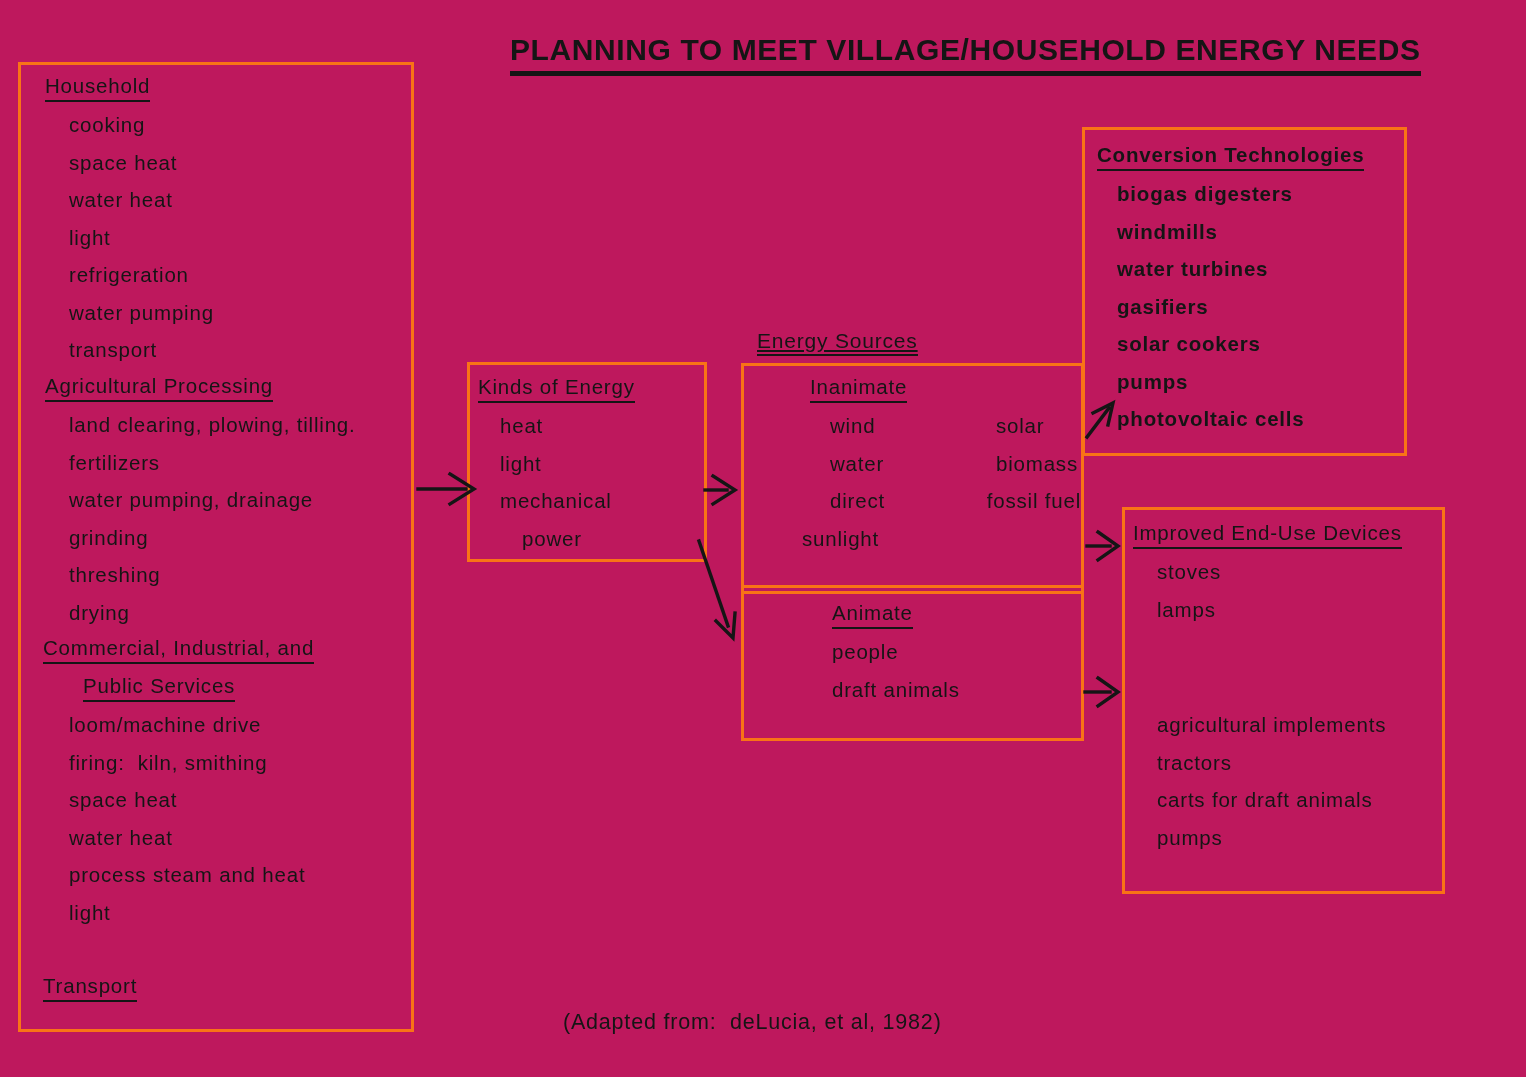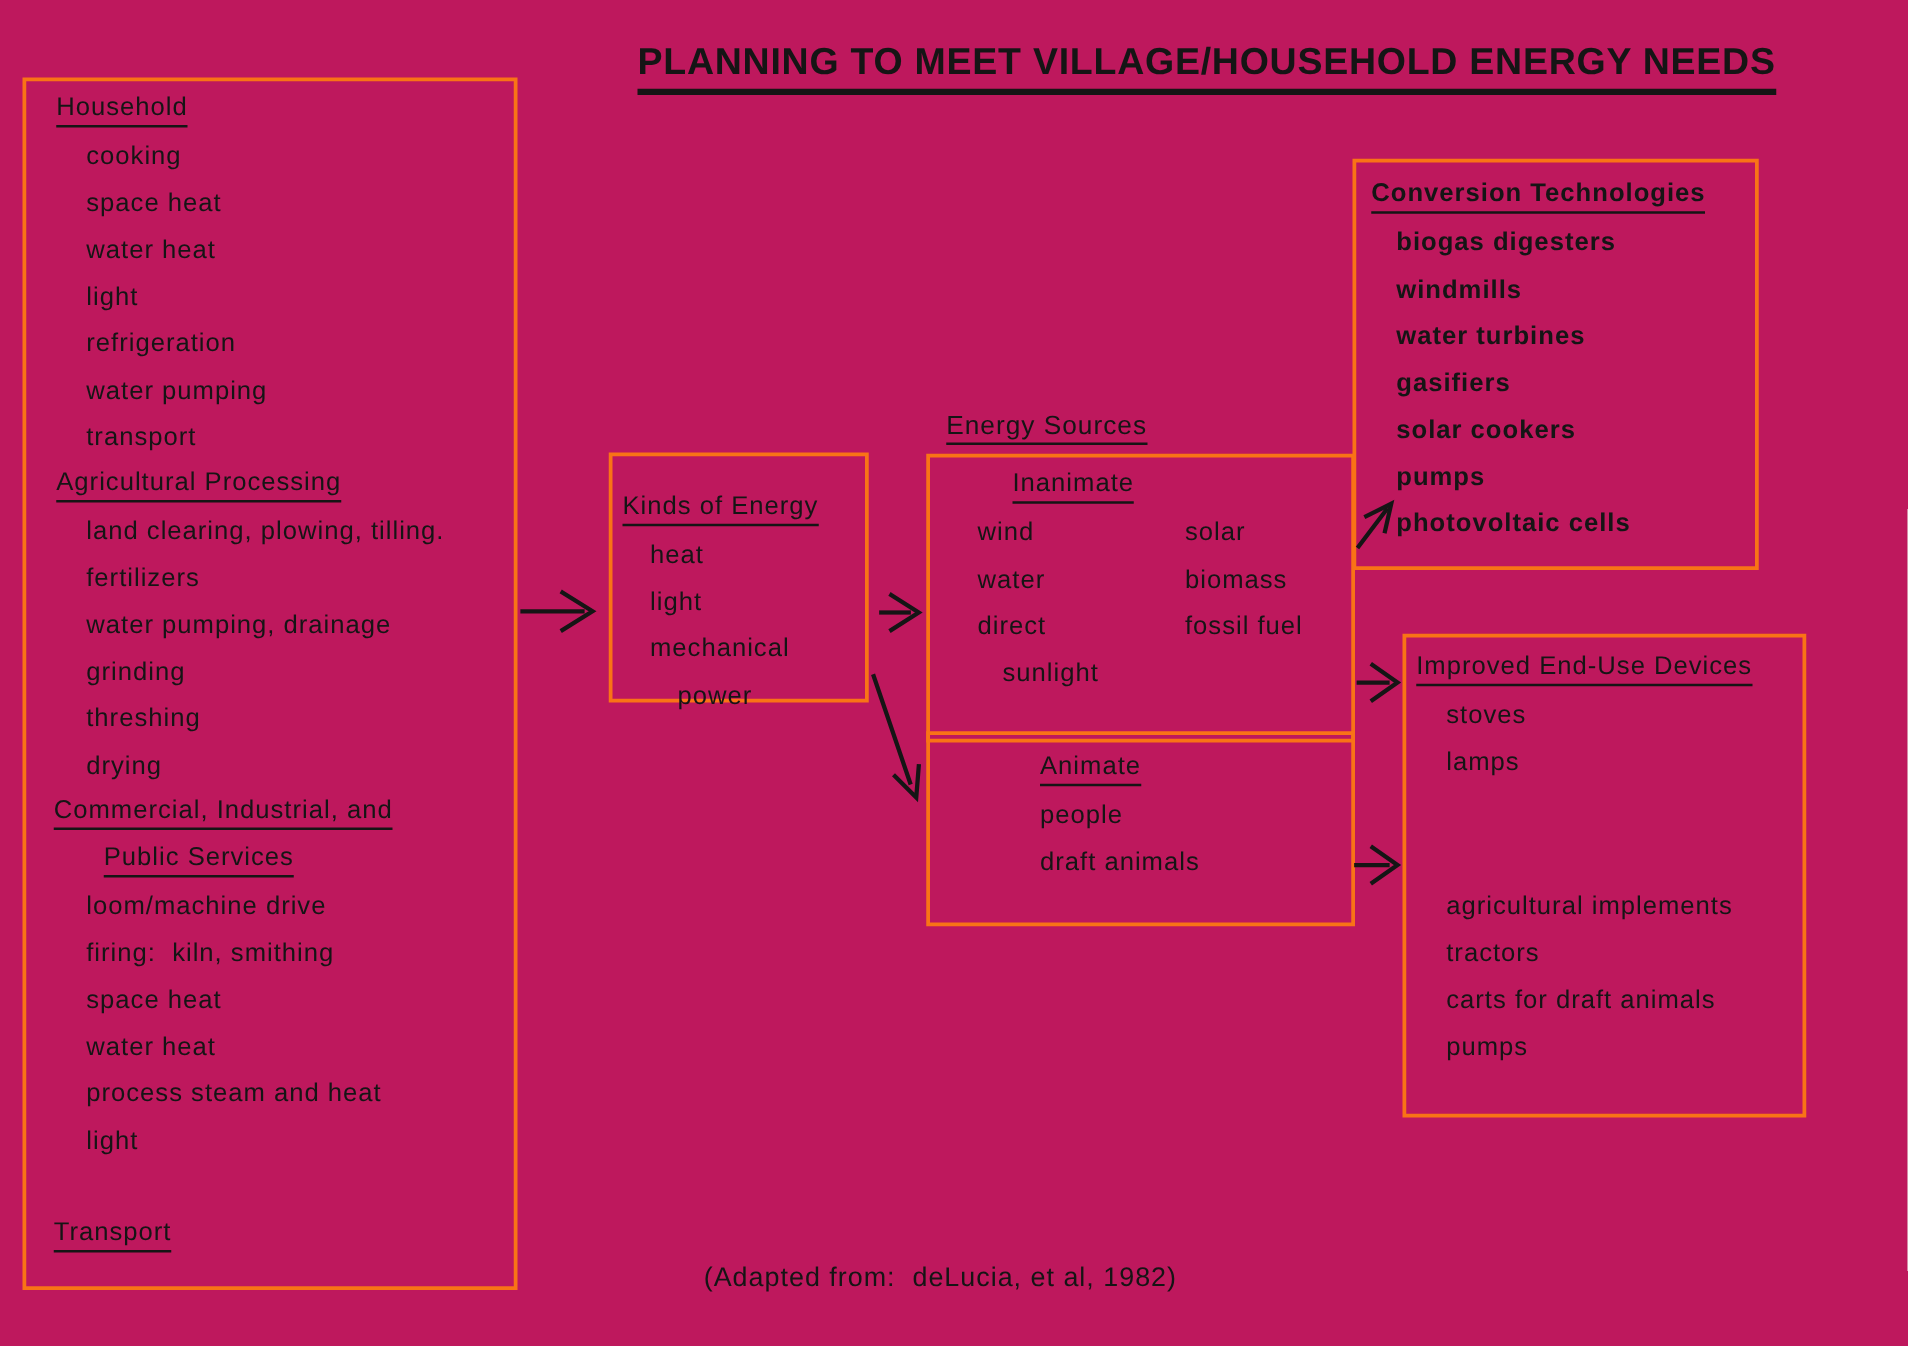--- a/index.html
+++ b/index.html
@@ -9,21 +9,21 @@
     background:#be185d; color:#151515;
     font-family:"Liberation Sans", sans-serif;
     font-size:20.5px; letter-spacing:0.8px;
     overflow:hidden;
   }
   .abs { position:absolute; }
   .box { position:absolute; border:3px solid #f97316; background:transparent; }
   .ln  { height:37.5px; display:flex; align-items:center; }
   .txt { white-space:pre; }
   .hd  { white-space:pre; border-bottom:2px solid #151515; padding-bottom:2px; }
-  .c1  { width:166px; }
+  .c1  { width:166px;margin-left:48px; }
   .title {
     font-weight:bold; font-size:30px; letter-spacing:0.6px;
     border-bottom:5px solid #151515; padding-bottom:5px; white-space:pre;
   }
   .small-label { font-size:21px; }
   .caption { font-size:21.5px; white-space:pre; }
   svg.arrows { position:absolute; left:0; top:0; pointer-events:none; }
 </style>
 </head>
 <body>
@@ -103,39 +103,39 @@
       </div>
     <div class="ln" style="padding-left:48px">
         <span class="txt">light</span>
       </div>
     <div class="ln"></div>
     <div class="ln" style="padding-left:22px">
         <span class="hd">Transport</span>
       </div>
   </div>
 
-  <div class="box" style="left:487px; top:362px; width:208px; height:200px; padding-top:23px;">
+  <div class="box" style="left:467px; top:362px; width:240px; height:200px; padding-top:5px;">
     <div class="ln" style="padding-left:8px">
         <span class="hd">Kinds of Energy</span>
       </div>
     <div class="ln" style="padding-left:30px">
         <span class="txt">heat</span>
       </div>
     <div class="ln" style="padding-left:30px">
         <span class="txt">light</span>
       </div>
     <div class="ln" style="padding-left:30px">
         <span class="txt">mechanical</span>
       </div>
     <div class="ln" style="padding-left:52px">
         <span class="txt">power</span>
       </div>
   </div>
 
-  <div class="abs small-label" style="left:757px; top:329px;">
+  <div class="abs small-label" style="left:757px; top:329px;text-decoration:underline;">
     <span class="hd">Energy Sources</span>
   </div>
 
   <div class="box" style="left:741px; top:363px; width:343px; height:231px; padding-top:4px;">
     <div class="ln" style="padding-left:66px">
         <span class="hd">Inanimate</span>
       </div>
     <div class="ln" style="padding-left:38px">
       <span class="txt c1">wind</span>
       <span class="txt">solar</span>

